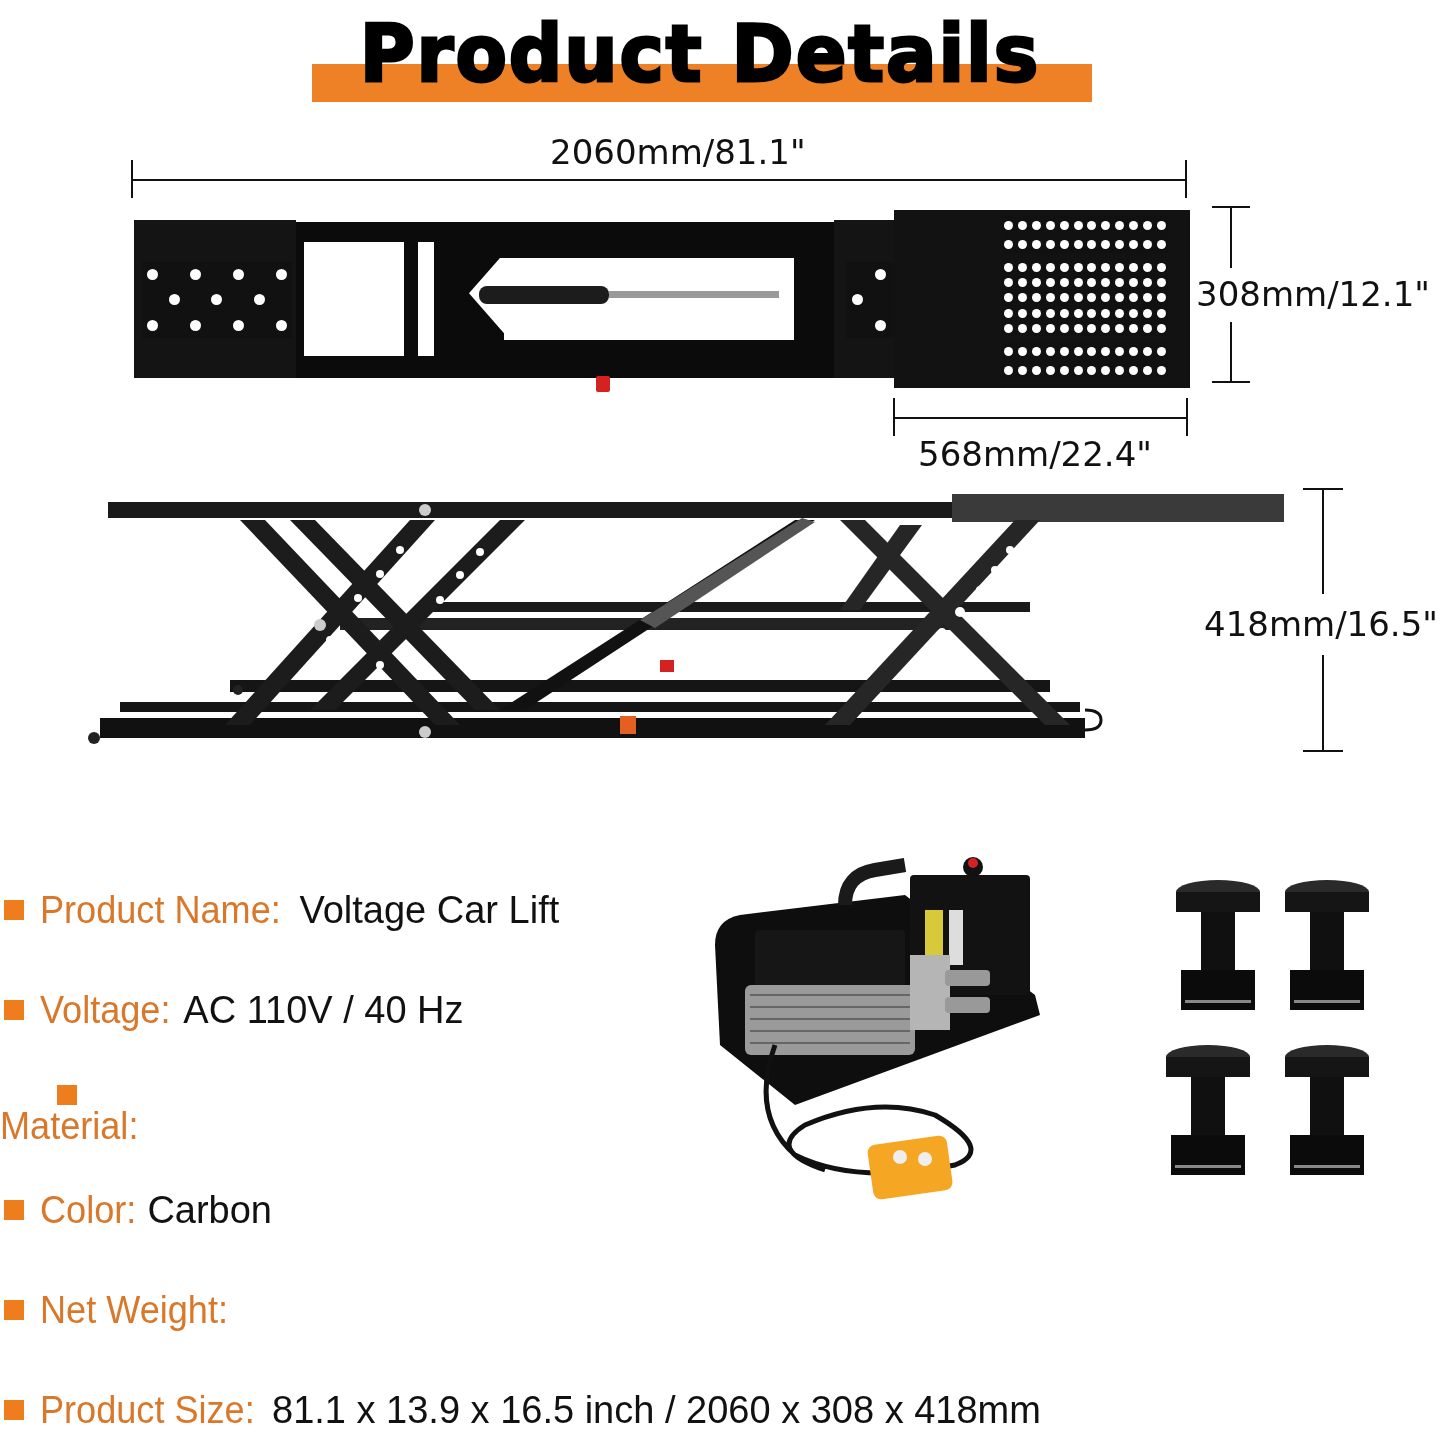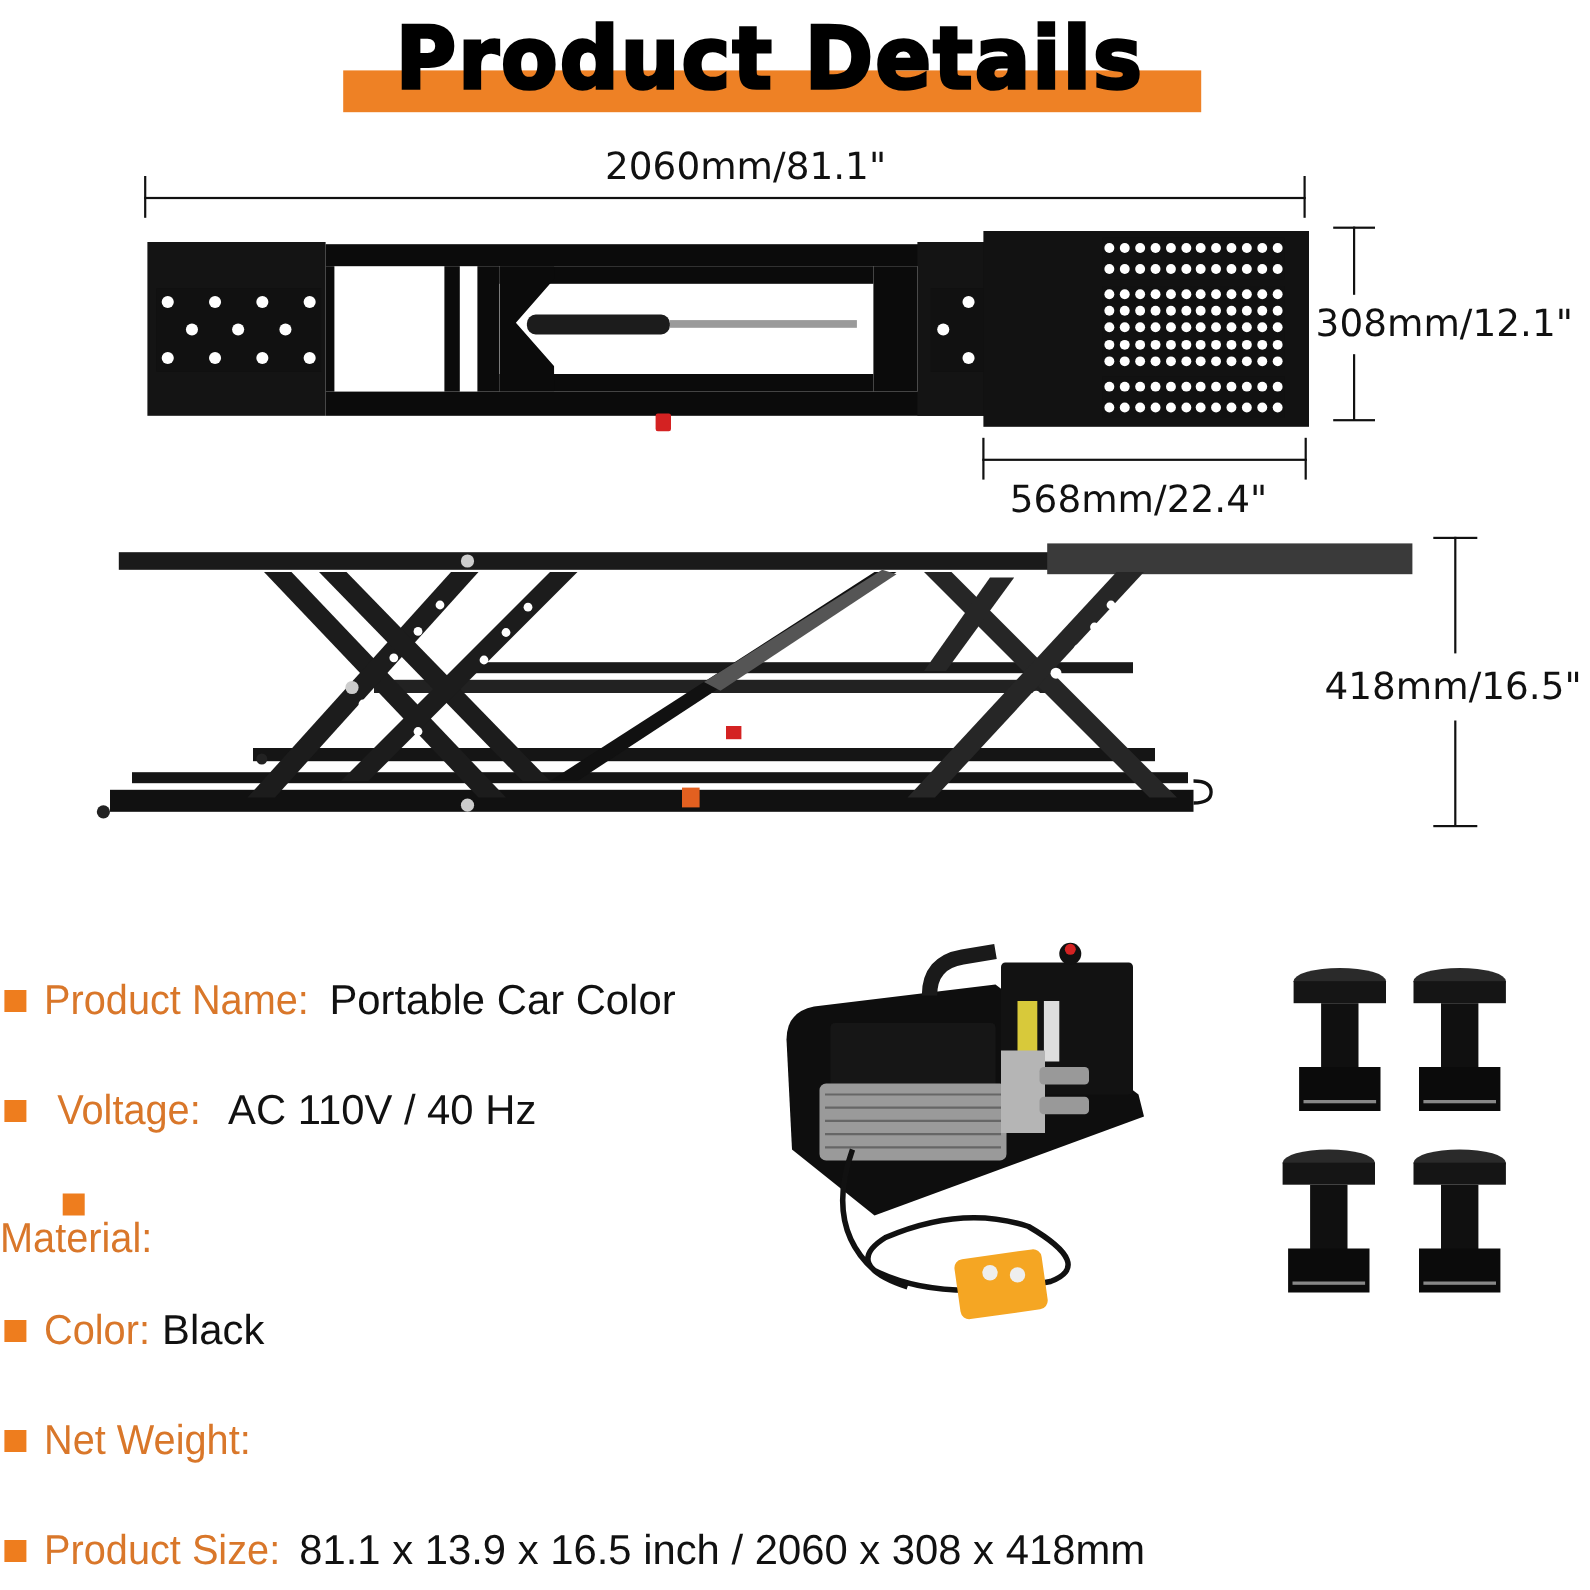--- a/index.html
+++ b/index.html
@@ -325,35 +325,35 @@
   <div class="dim-v" style="left:1322px; top:488px; height:106px;"></div>
   <div class="dim-v" style="left:1322px; top:655px; height:96px;"></div>
   <div class="dim-h" style="left:1303px; top:750px; width:40px;"></div>
   <div class="dim-label" style="left:1204px; top:604px;">418mm/16.5"</div>
 </div>
 
 <div class="specs">
   <div class="spec" style="top:5px;">
     <span class="bullet"></span>
     <span class="label">Product Name:</span>
-    <span class="value">Portable Car Color</span>
-  </div>
-  <div class="spec" style="top:105px;gap:12px;">
+    <span class="value">Voltage Car Lift</span>
+  </div>
+  <div class="spec" style="top:105px;">
     <span class="bullet"></span>
     <span class="label">Voltage:</span>
     <span class="value">AC 110V / 40 Hz</span>
   </div>
   <div class="spec" style="top:205px;flex-direction:column;">
     <span class="bullet"></span>
     <span class="label">Material:</span>
   </div>
   <div class="spec" style="top:305px;">
     <span class="bullet"></span>
     <span class="label">Color:</span>
-    <span class="value">Black</span>
+    <span class="value">Carbon</span>
   </div>
   <div class="spec" style="top:405px;">
     <span class="bullet"></span>
     <span class="label">Net Weight:</span>
   </div>
   <div class="spec" style="top:505px;">
     <span class="bullet"></span>
     <span class="label">Product Size:</span>
     <span class="value">81.1 x 13.9 x 16.5 inch / 2060 x 308 x 418mm</span>
   </div>

